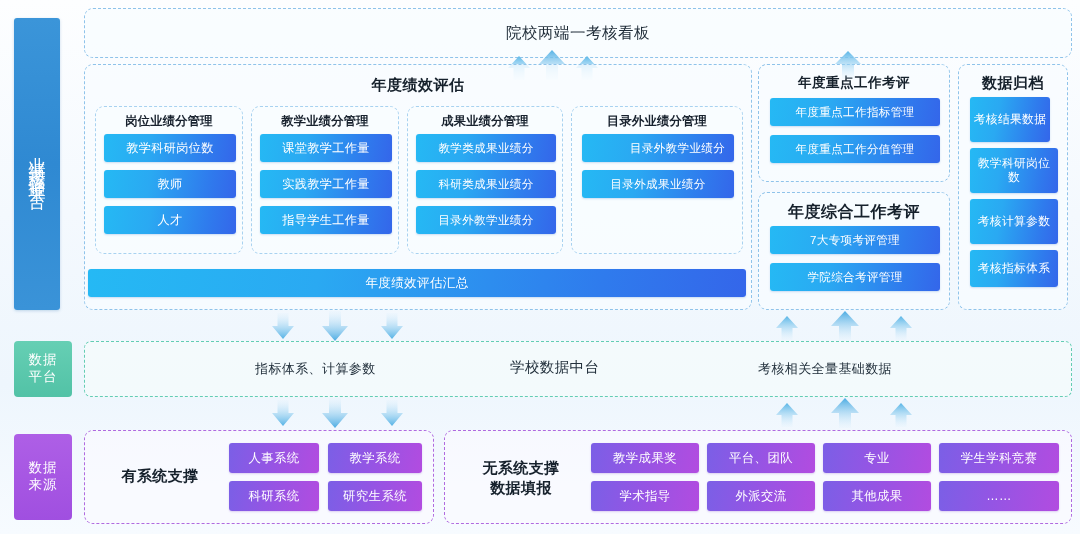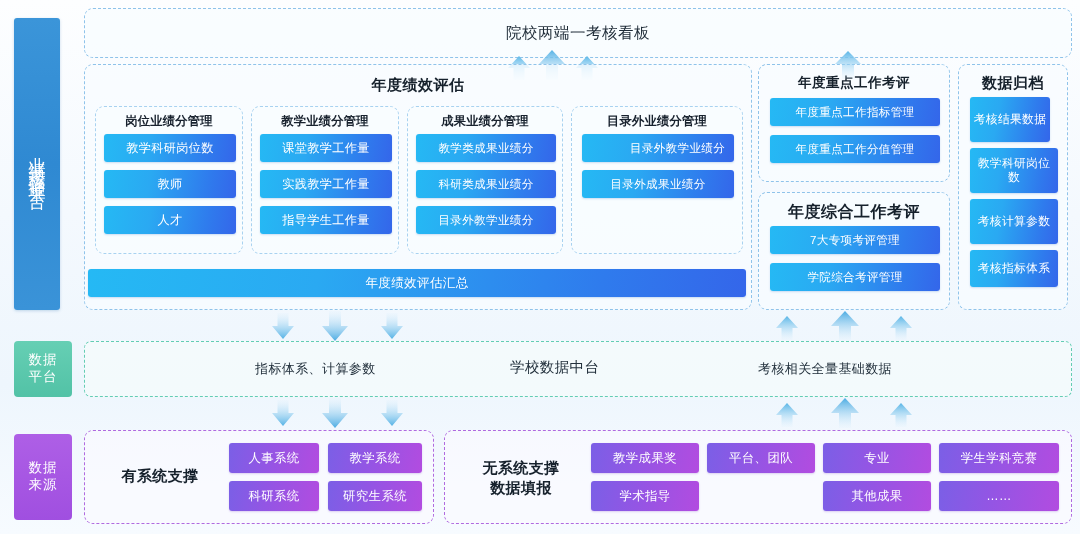--- a/index.html
+++ b/index.html
@@ -408,17 +408,18 @@
   <div class="abs dash-purple" id="src-box-2">
     <span class="src-label" style="left:14px; top:27px; width:124px;">
       <span>无系统支撑</span><br>
       <span>数据填报</span>
     </span>
     <div class="pcard" style="left:146px; top:12px; width:108px; height:30px;">教学成果奖</div>
     <div class="pcard" style="left:262px; top:12px; width:108px; height:30px;">平台、团队</div>
     <div class="pcard" style="left:378px; top:12px; width:108px; height:30px;">专业</div>
     <div class="pcard" style="left:494px; top:12px; width:120px; height:30px;">学生学科竞赛</div>
     <div class="pcard" style="left:146px; top:50px; width:108px; height:30px;">学术指导</div>
+    <div class="pcard" style="left:262px; top:50px; width:108px; height:30px;">外派交流</div>
     <div class="pcard" style="left:378px; top:50px; width:108px; height:30px;">其他成果</div>
     <div class="pcard" style="left:494px; top:50px; width:120px; height:30px;">……</div>
   </div>
 
 </div>
 
 </body></html>

